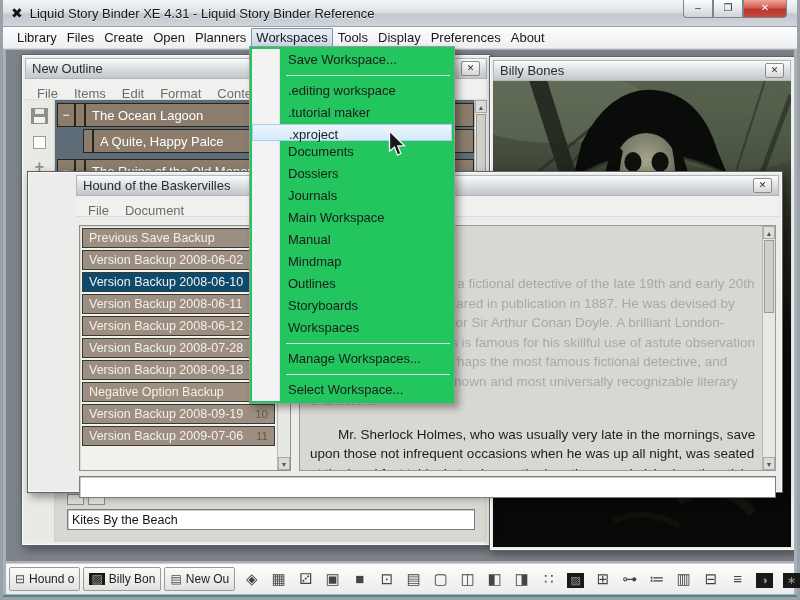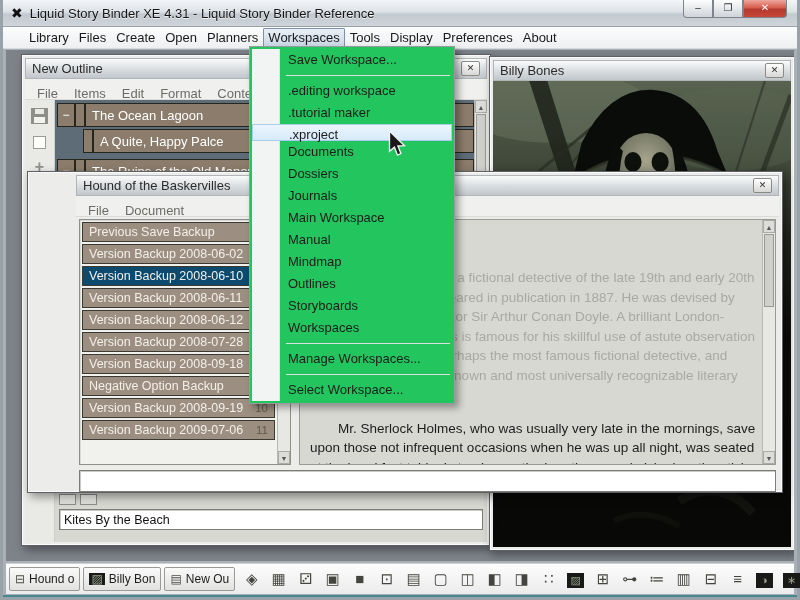--- a/index.html
+++ b/index.html
@@ -13,21 +13,21 @@
               background:linear-gradient(#f3f6f8 0%, #dde2e7 45%, #c2c9d0 55%, #ced4da 100%);
               border-bottom:1px solid #98a0a8; }
   .app-icon { font-size:14px; color:#111; line-height:1; }
   .titlebar .title { font-size:13px; color:#141414; text-shadow:0 1px 0 rgba(255,255,255,.7); }
   .winctrl { position:absolute; top:0; right:10px; display:flex; }
   .wc { width:30px; height:18px; border:1px solid #7c848c; border-top:none; font-size:10px; line-height:16px;
         text-align:center; color:#333; background:linear-gradient(#fdfdfd,#cfd4d9); }
   .wc.min { border-radius:0 0 0 4px; }
   .wc.close { width:44px; border-radius:0 0 4px 0; color:#fff;
               background:linear-gradient(#eda79e,#d85c4e 45%,#b23a2e 55%,#c9473a); }
-  .menubar { height:22px; display:flex; align-items:center; padding-left:21px; font-size:13px;
+  .menubar { height:22px; display:flex; align-items:center; padding-left:9px; font-size:13px;
              background:linear-gradient(#fcfdfd,#edeff1); border-bottom:1px solid #d6d9dc; }
   .menu-item { padding:2px 5px; color:#1a1a1a; }
   .menu-item.active { background:linear-gradient(#e9eff6,#ccd8e6); border:1px solid #7f92a7;
                       border-radius:1px; padding:1px 4px; }
 
   .mdi { position:absolute; top:50px; left:3px; right:3px; bottom:36px; background:#7e838a; overflow:hidden; }
 
   
   .window { position:absolute; background:#ececea; border:1px solid #5d6166; padding:3px;
             box-shadow:inset 0 0 0 1px #fafafa, 3px 4px 9px rgba(0,0,0,.4); }
@@ -57,34 +57,34 @@
   .orow .exp { width:18px; justify-content:center; font-size:12px; }
   .orow .gap { width:10px; }
   .orow .lbl { flex:1; padding-left:6px; }
   .orow .indent { width:26px; }
   .orow.spaced { margin-top:6px; }
   .scrollv { width:13px; background:#e7e7e3; border-left:1px solid #b8b8b4; display:flex;
              flex-direction:column; font-size:7px; color:#55555a; }
   .scrollv .arr { height:13px; text-align:center; line-height:13px; background:#dcdcd8; border:1px solid #aaaaa6; }
   .scrollv .thumb { margin:1px; flex:0 0 40%; background:#cfcfcb; border:1px solid #9a9a96; }
   .scrollv .sp { flex:1; }
-  .obottom { height:52px; background:#d8d8d3; border-top:1px solid #9a9a96; padding:3px 4px; }
+  .obottom { height:52px; background:#d8d8d3; border-top:1px solid #9a9a96; padding:3px 12px; }
   .obtns { display:flex; gap:4px; margin-bottom:4px; }
   .obtn { width:17px; height:11px; background:linear-gradient(#f6f6f4,#dcdcd8); border:1px solid #8d8d89; }
   .oinput { width:100%; height:21px; border:1px solid #7c7c78; box-shadow:inset 1px 1px 0 #c9c9c5;
             background:#fff; font-family:"Liberation Sans",sans-serif; font-size:12.5px; padding:0 4px; color:#111; }
 
   
   #billy-win { left:483px; top:6px; width:306px; height:495px; z-index:2; }
   .billy-body { height:calc(100% - 21px); background:#0c0e0b; position:relative; }
   .billy-body svg { display:block; width:100%; height:100%; }
 
   
   #hound-win { left:21px; top:121px; width:756px; height:322px; z-index:3;padding-left:48px; }
-  .hound-body { display:flex; gap:8px; height:calc(100% - 68px); margin:2px 3px 0; }
+  .hound-body { display:flex; gap:8px; height:calc(100% - 68px); margin:8px 3px 0; }
   .hlist { width:212px; background:#f1f1ed; border:1px solid #8f8f8a; display:flex;
            box-shadow:inset 1px 1px 0 #d8d8d4; }
   .hrows { flex:1; padding:2px 2px; }
   .hrow { height:20px; margin-bottom:2px; background:#9c8e80; border:1px solid #3a3a32; color:#f3f0e9;
           font-size:12.5px; display:flex; align-items:center; padding:0 6px; }
   .hrow .num { margin-left:auto; color:#5e5b49; font-size:11.5px; }
   .hrow.selected { background:#0c4a6e;align-items:center; }
   .hrow.selected .num { color:#f6f4ee; }
   .hdoc { flex:1; background:#d8d8d3; border:1px solid #9a9a95; display:flex; overflow:hidden; }
   .hdoc-text { flex:1; padding:48px 6px 0 10px; font-size:13.5px; line-height:19.5px; color:#1d1d1d; overflow:hidden; }

